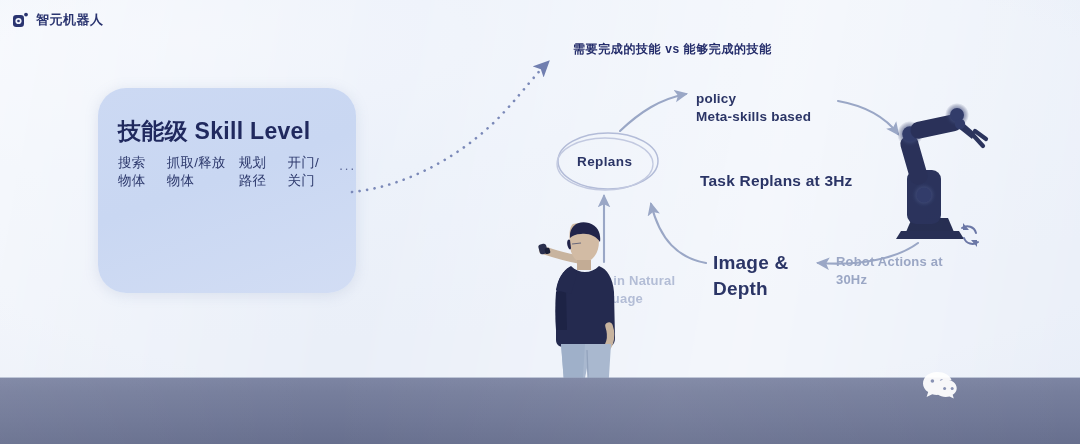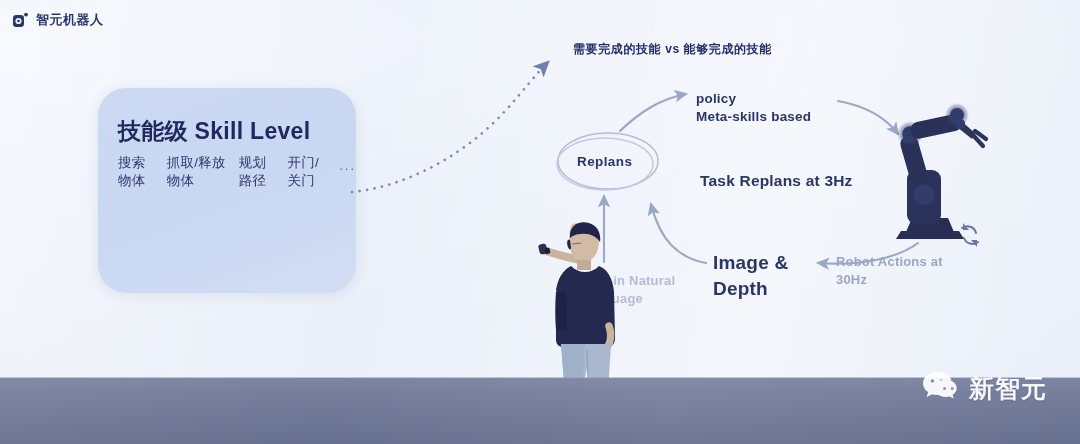--- a/index.html
+++ b/index.html
@@ -265,16 +265,15 @@
     <span>
       <svg width="40" height="32" viewBox="0 0 40 32">
         <path d="M15,2 C7,2 1,7.2 1,13.4 C1,16.9 3,20 6.2,22 L4.6,27 L10.2,24.3 C11.7,24.7 13.3,24.9 15,24.9 C15.6,24.9 16.2,24.9 16.8,24.8 C16.4,23.7 16.2,22.5 16.2,21.3 C16.2,14.9 22.3,9.9 29.6,10.2 C28.1,5.5 22.2,2 15,2 Z" fill="#ffffff"></path>
         <circle cx="10.4" cy="11" r="1.8" fill="#8a93b5"></circle>
         <circle cx="19.6" cy="11" r="1.8" fill="#8a93b5"></circle>
         <path d="M29,12.6 C35.6,12.6 41,16.8 41,22 C41,24.9 39.3,27.5 36.6,29.2 L37.8,33.2 L33.2,31 C31.9,31.3 30.5,31.5 29,31.5 C22.4,31.5 17,27.3 17,22 C17,16.8 22.4,12.6 29,12.6 Z" fill="#ffffff" transform="translate(-3,-2) scale(0.92)"></path>
         <circle cx="22.6" cy="18.6" r="1.5" fill="#8a93b5"></circle>
         <circle cx="30.2" cy="18.6" r="1.5" fill="#8a93b5"></circle>
       </svg>
     </span>
-    <span class="wm-text">新智元</span>
   </div>
 
 </div>
 
 </body></html>

